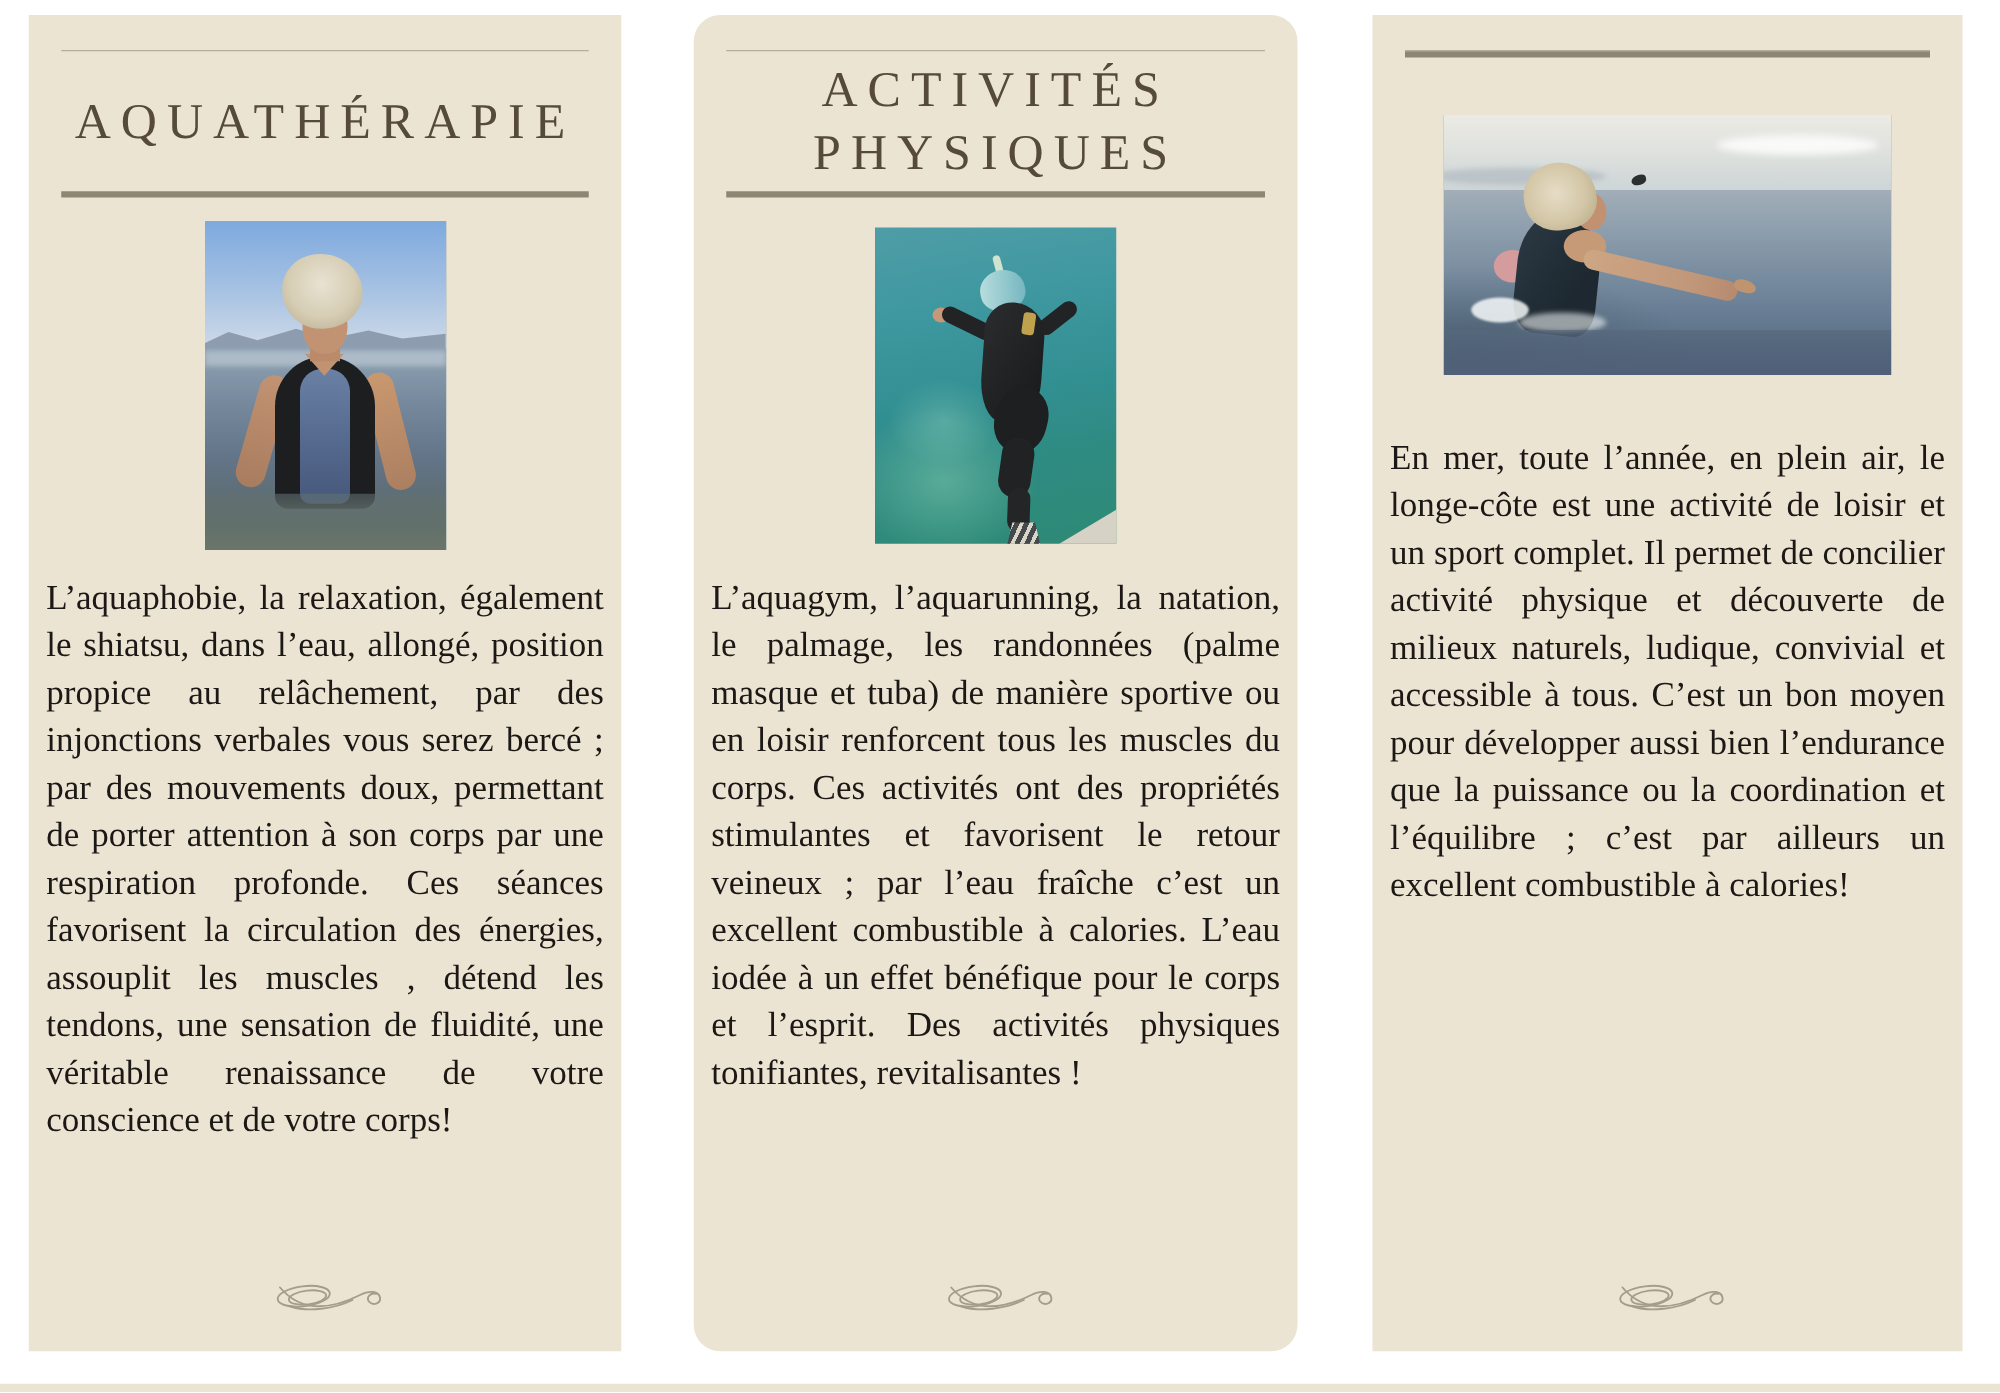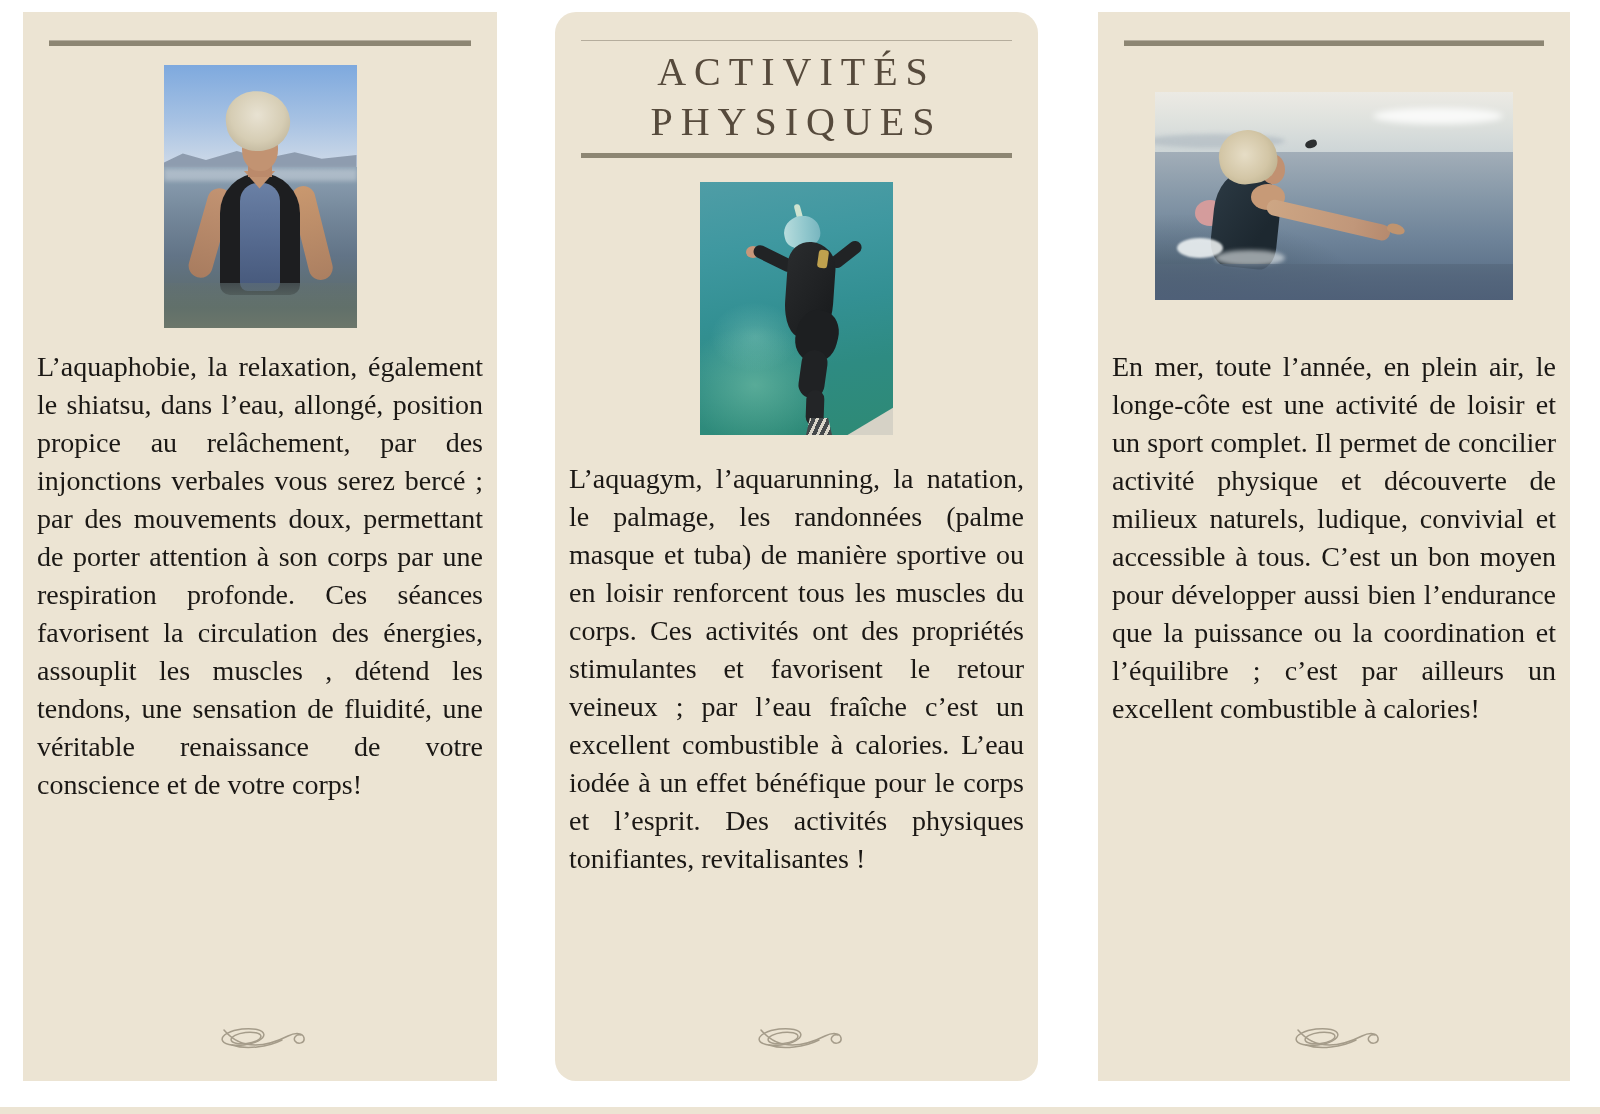--- a/index.html
+++ b/index.html
@@ -98,20 +98,21 @@
   .p3-splash2 { left:60px; top:158px; width:70px; height:16px; background:rgba(235,240,242,.6); border-radius:50%; filter:blur(2px); }
   .p3-waterfront { left:0; top:172px; right:0; height:36px; background:linear-gradient(180deg,rgba(86,104,124,.7),#4f6078); }
 </style>
 </head>
 <body>
 
 <div class="page">
 
   <section class="col col1">
     <div class="rule-thin"></div>
+    <h2 class="title">AQUATHÉRAPIE</h2>
     <div class="rule-thick"></div>
     <div class="photo-area">
       <div class="photo photo1" role="img" aria-label="Femme souriante en combinaison de plongée noire et bleue, debout dans la mer, montagnes à l’horizon">
         <div class="p1-sky"></div>
         <div class="p1-mtn"></div>
         <div class="p1-sea"></div>
         <div class="p1-glint"></div>
         <div class="p1-arm-l"></div>
         <div class="p1-arm-r"></div>
         <div class="p1-suit"></div>

